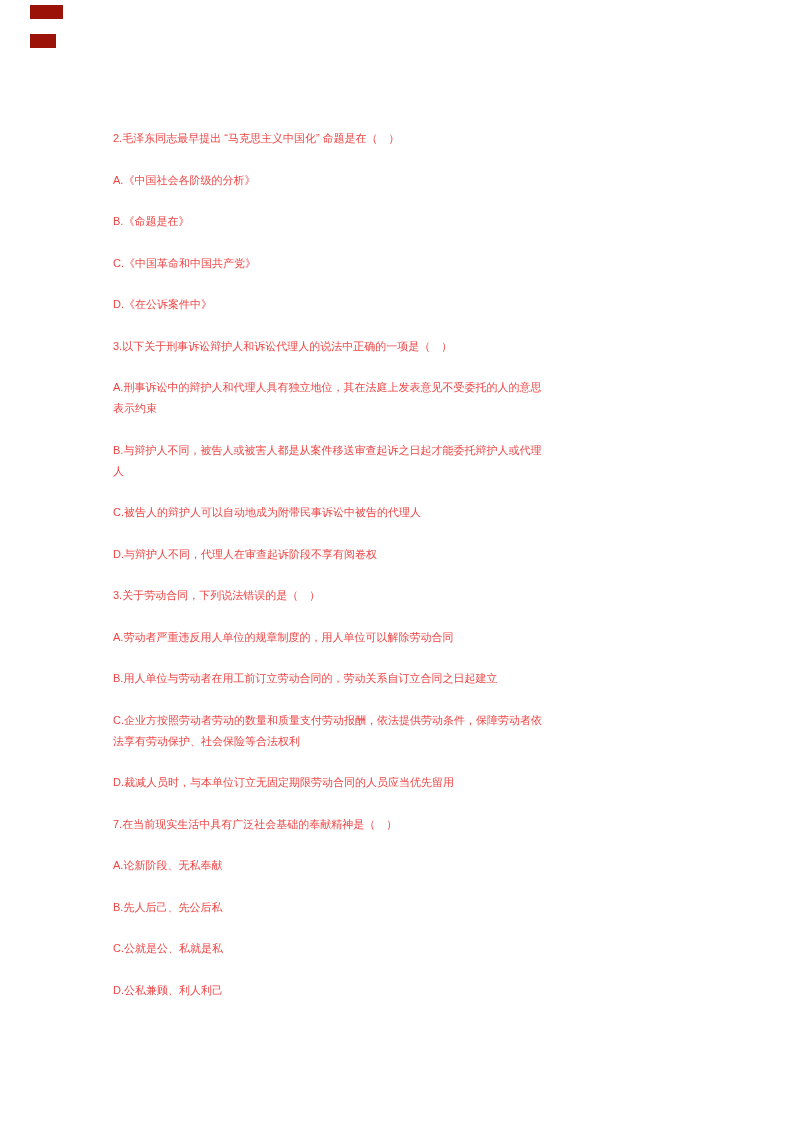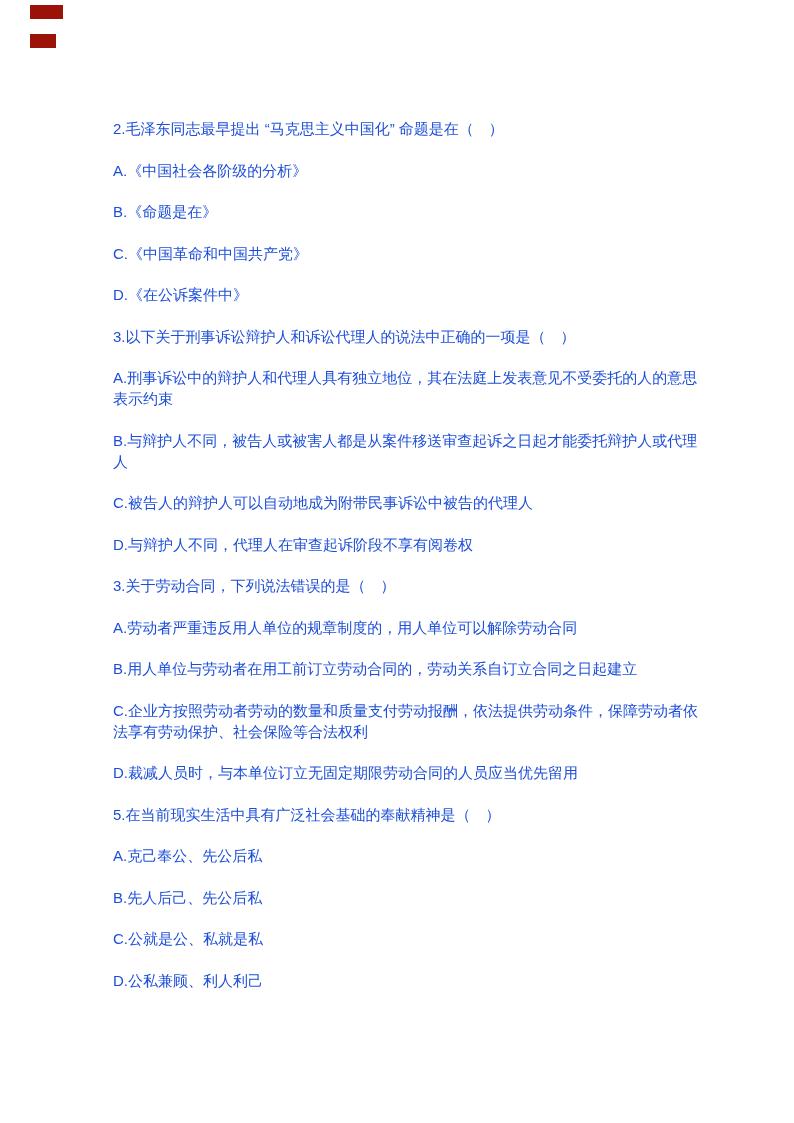--- a/index.html
+++ b/index.html
@@ -11,25 +11,25 @@
     position: relative;
     width: 794px;
     height: 1123px;
     overflow: hidden;
     font-family: "Liberation Sans", "DejaVu Sans", sans-serif;
     color: #000000;
   }
   .doc {
     position: absolute;
     left: 113px;
-    top: 118px;
+    top: 128px;
     width: 640px;
-    font-size: 15px;
+    font-size: 11px;
     line-height: 21px;
-    color: #1d4ed8;
+    color: #ef4444;
   }
   .doc p {
     margin: 0 0 20.5px 0;
     padding: 0;
     white-space: pre-wrap;
     letter-spacing: 0;
   }
   .red-mark {
     position: absolute;
   }
@@ -56,19 +56,19 @@
   <p>C.被告人的辩护人可以自动地成为附带民事诉讼中被告的代理人</p>
   <p>D.与辩护人不同，代理人在审查起诉阶段不享有阅卷权</p>
 
   <p>3.关于劳动合同，下列说法错误的是（　）</p>
   <p>A.劳动者严重违反用人单位的规章制度的，用人单位可以解除劳动合同</p>
   <p>B.用人单位与劳动者在用工前订立劳动合同的，劳动关系自订立合同之日起建立</p>
   <p>C.企业方按照劳动者劳动的数量和质量支付劳动报酬，依法提供劳动条件，保障劳动者依
 法享有劳动保护、社会保险等合法权利</p>
   <p>D.裁减人员时，与本单位订立无固定期限劳动合同的人员应当优先留用</p>
 
-  <p>5.在当前现实生活中具有广泛社会基础的奉献精神是（　）</p>
-  <p>A.克己奉公、先公后私</p>
+  <p>7.在当前现实生活中具有广泛社会基础的奉献精神是（　）</p>
+  <p>A.论新阶段、无私奉献</p>
   <p>B.先人后己、先公后私</p>
   <p>C.公就是公、私就是私</p>
   <p>D.公私兼顾、利人利己</p>
 
 </div>
 
 </body></html>

